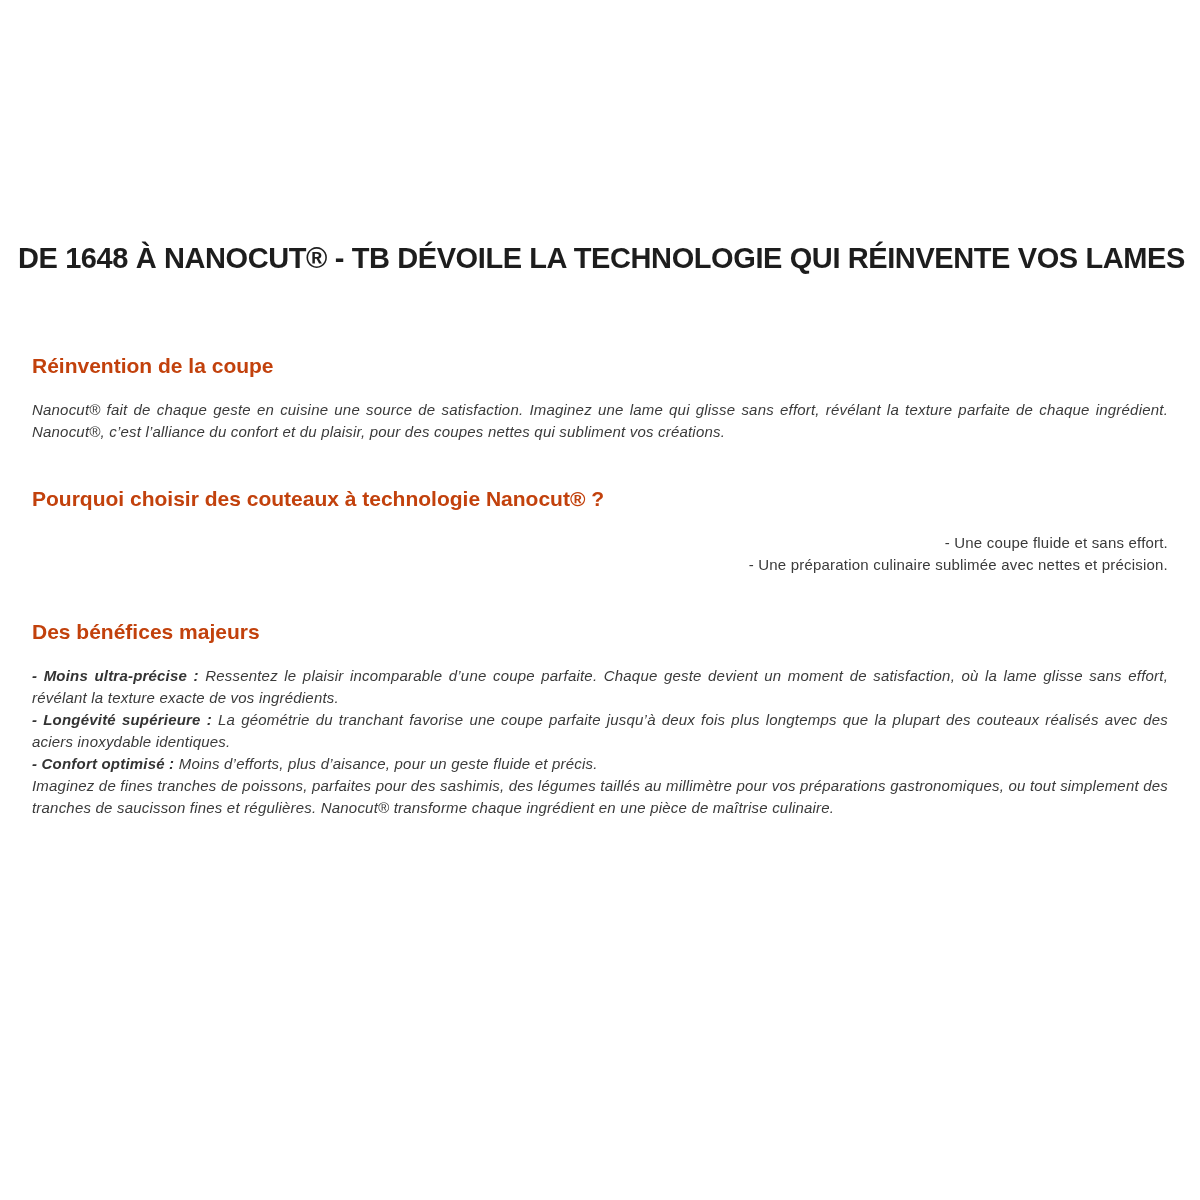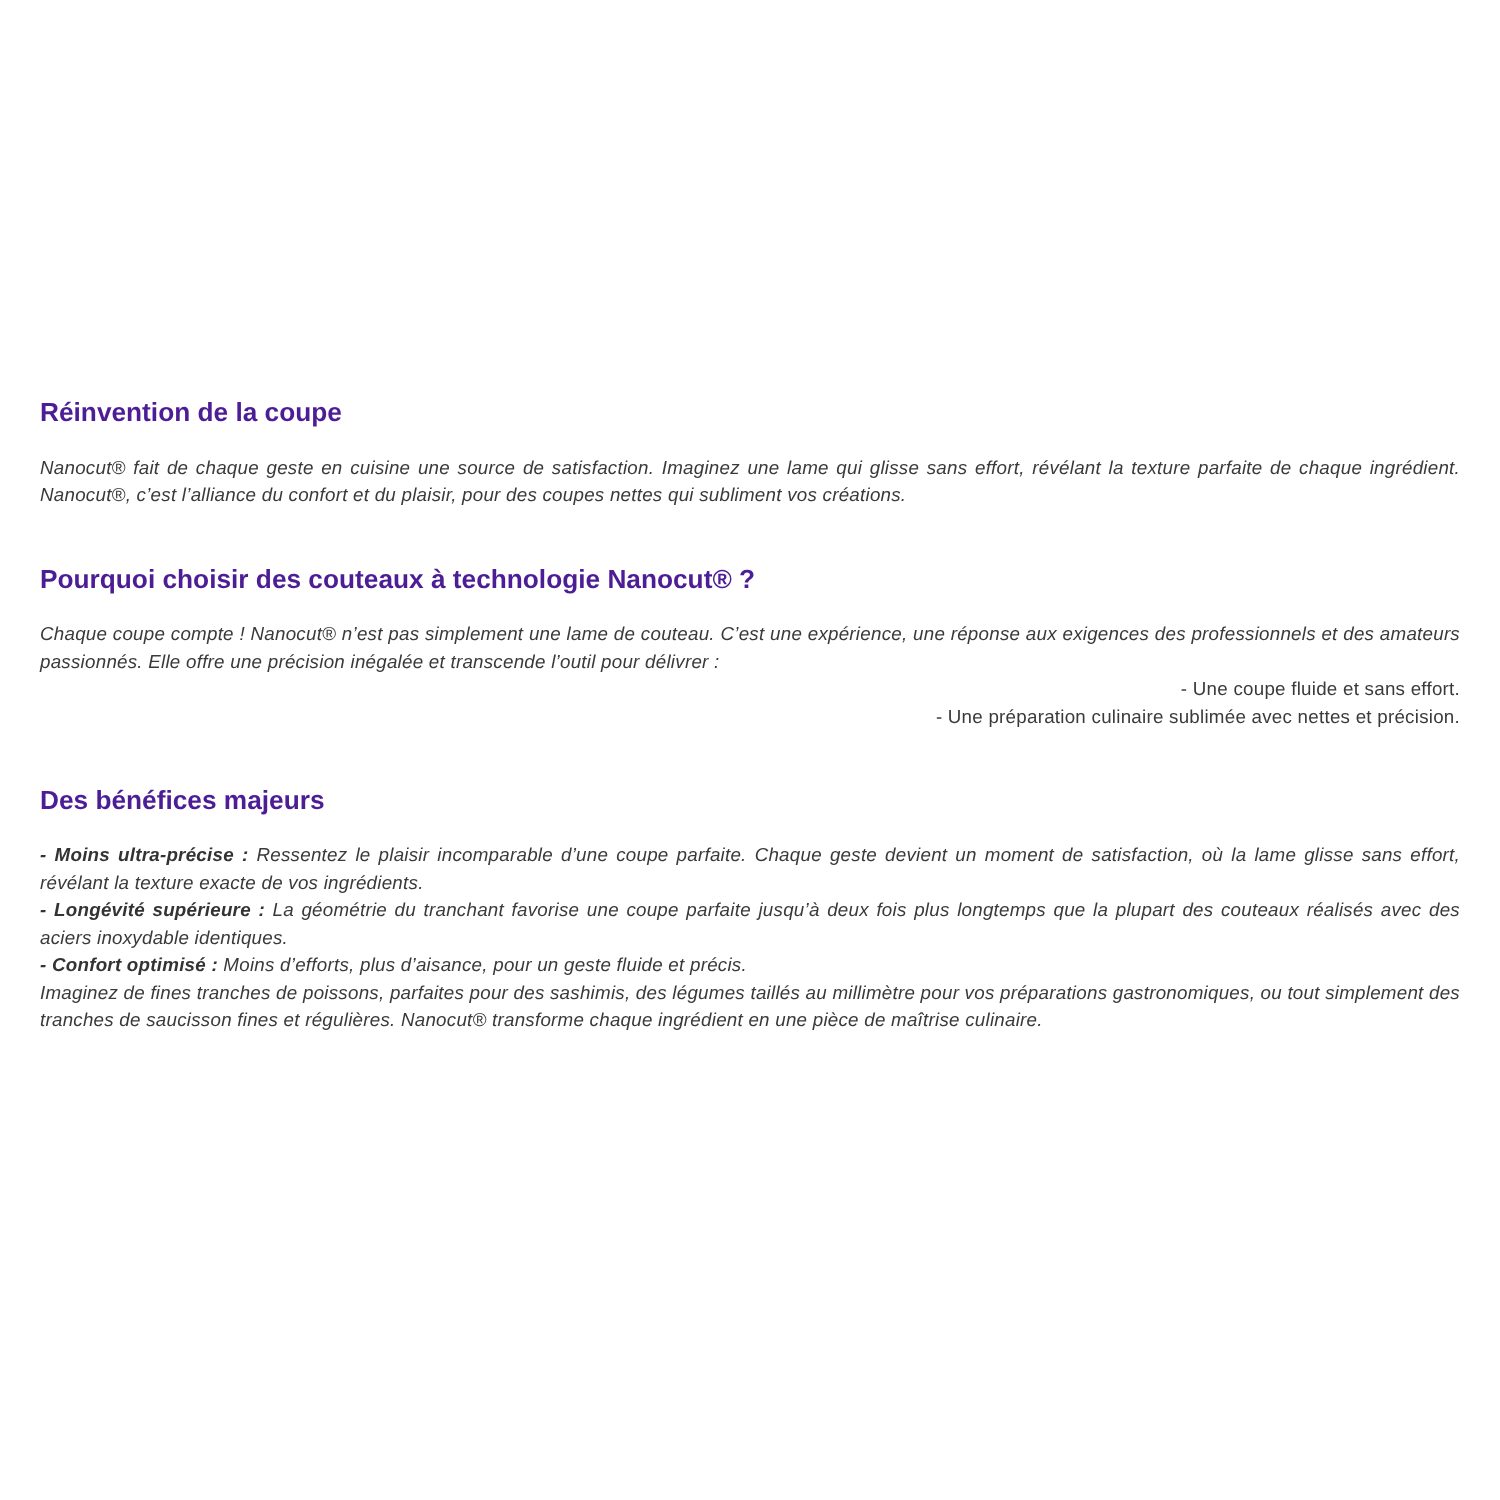--- a/index.html
+++ b/index.html
@@ -27,21 +27,21 @@
     color: #1d1d1d;
   }
   .content {
     margin: 0 32px;
   }
   section h2 {
     margin: 44px 0 21px 0;
     font-size: 21px;
     line-height: 24px;
     font-weight: bold;
-    color: #4c1d95;
+    color: #c2410c;
   }
   .content section:first-of-type h2 {
     margin-top: 78px;
   }
   .para, .bullet, .item {
     margin: 0;
     font-size: 15px;
     line-height: 22px;
     letter-spacing: 0.2px;
     color: #3a3a3a;
@@ -55,31 +55,31 @@
   }
   .item b {
     font-weight: bold;
     color: #333333;
   }
 </style>
 </head>
 <body>
 
 <main class="article">
+  <h1>DE 1648 À NANOCUT® - TB DÉVOILE LA TECHNOLOGIE QUI RÉINVENTE VOS LAMES</h1>
 
   <div class="content">
 
     <section>
       <h2>Réinvention de la coupe</h2>
       <p class="para">Nanocut® fait de chaque geste en cuisine une source de satisfaction. Imaginez une lame qui glisse sans effort, révélant la texture parfaite de chaque ingrédient. Nanocut®, c’est l’alliance du confort et du plaisir, pour des coupes nettes qui subliment vos créations.</p>
     </section>
 
     <section>
       <h2>Pourquoi choisir des couteaux à technologie Nanocut® ?</h2>
-      <p class="para">Chaque coupe compte ! Nanocut® n’est pas simplement une lame de couteau. C’est une expérience, une réponse aux exigences des professionnels et des amateurs passionnés. Elle offre une précision inégalée et transcende l’outil pour délivrer :</p>
       <div class="bullet">- Une coupe fluide et sans effort.</div>
       <div class="bullet">- Une préparation culinaire sublimée avec nettes et précision.</div>
     </section>
 
     <section>
       <h2>Des bénéfices majeurs</h2>
       <div class="item">
         <b>- Moins ultra-précise :</b><span> Ressentez le plaisir incomparable d’une coupe parfaite. Chaque geste devient un moment de satisfaction, où la lame glisse sans effort, révélant la texture exacte de vos ingrédients.</span>
       </div>
       <div class="item">

